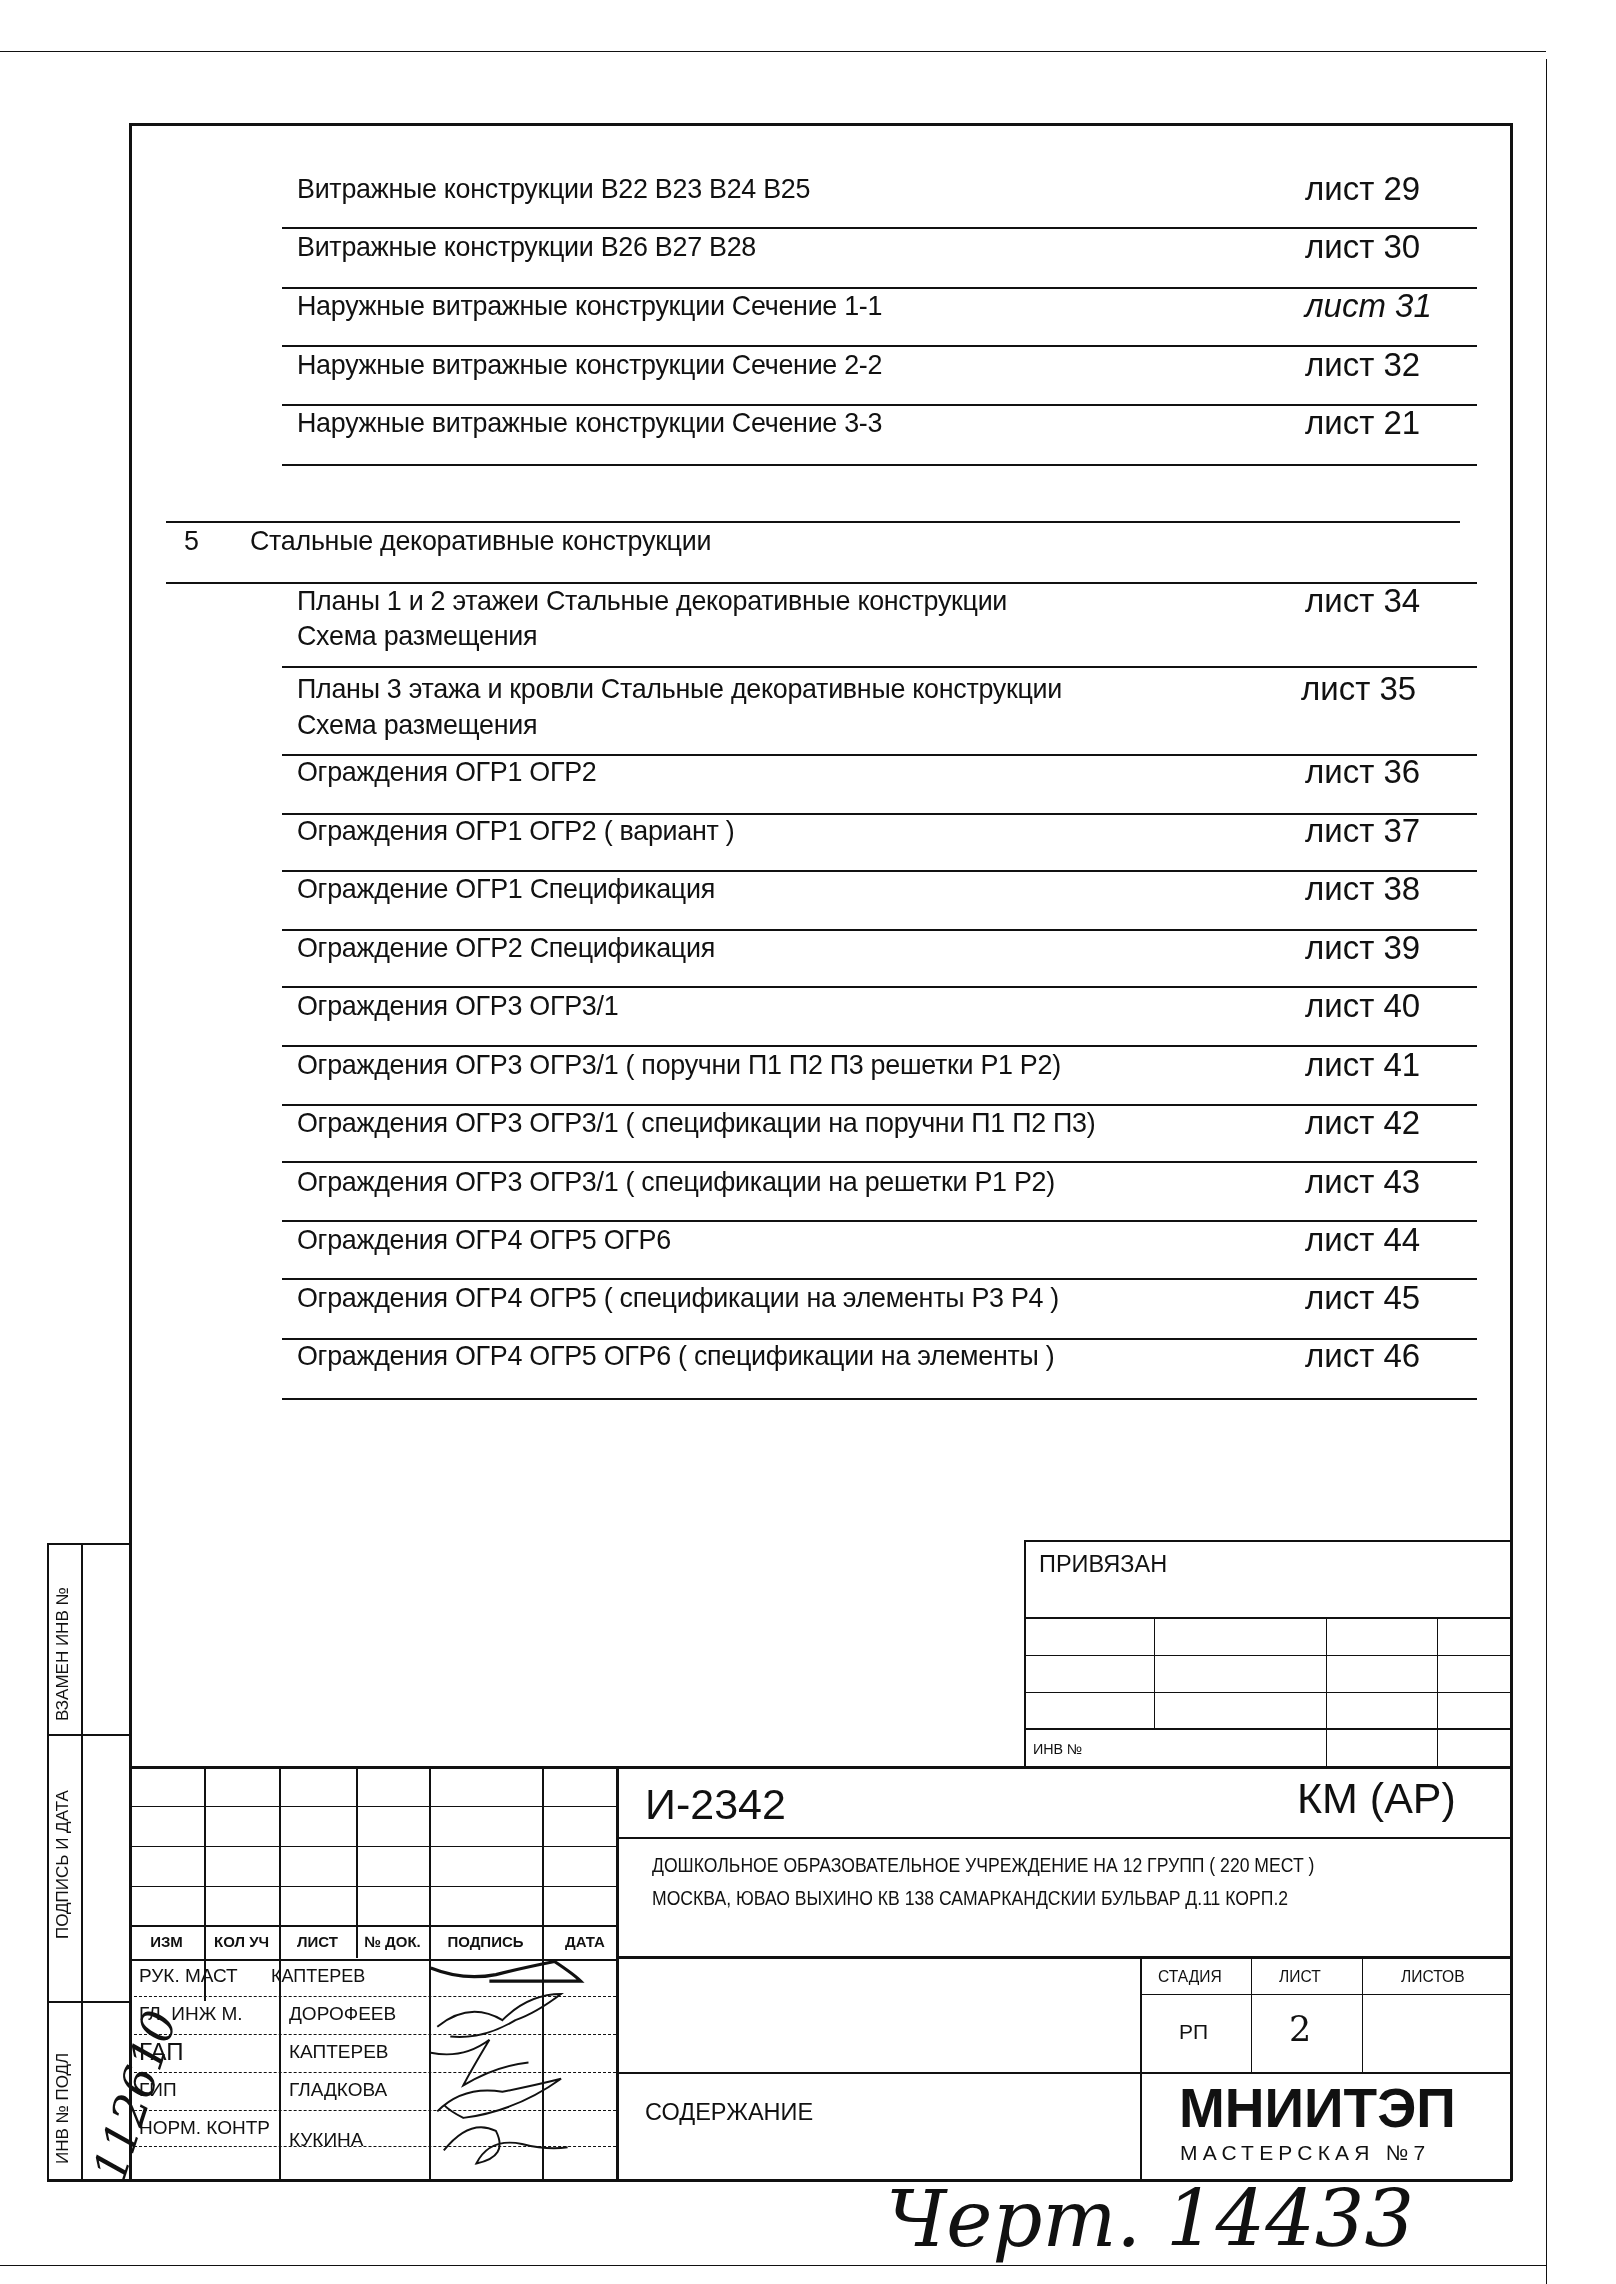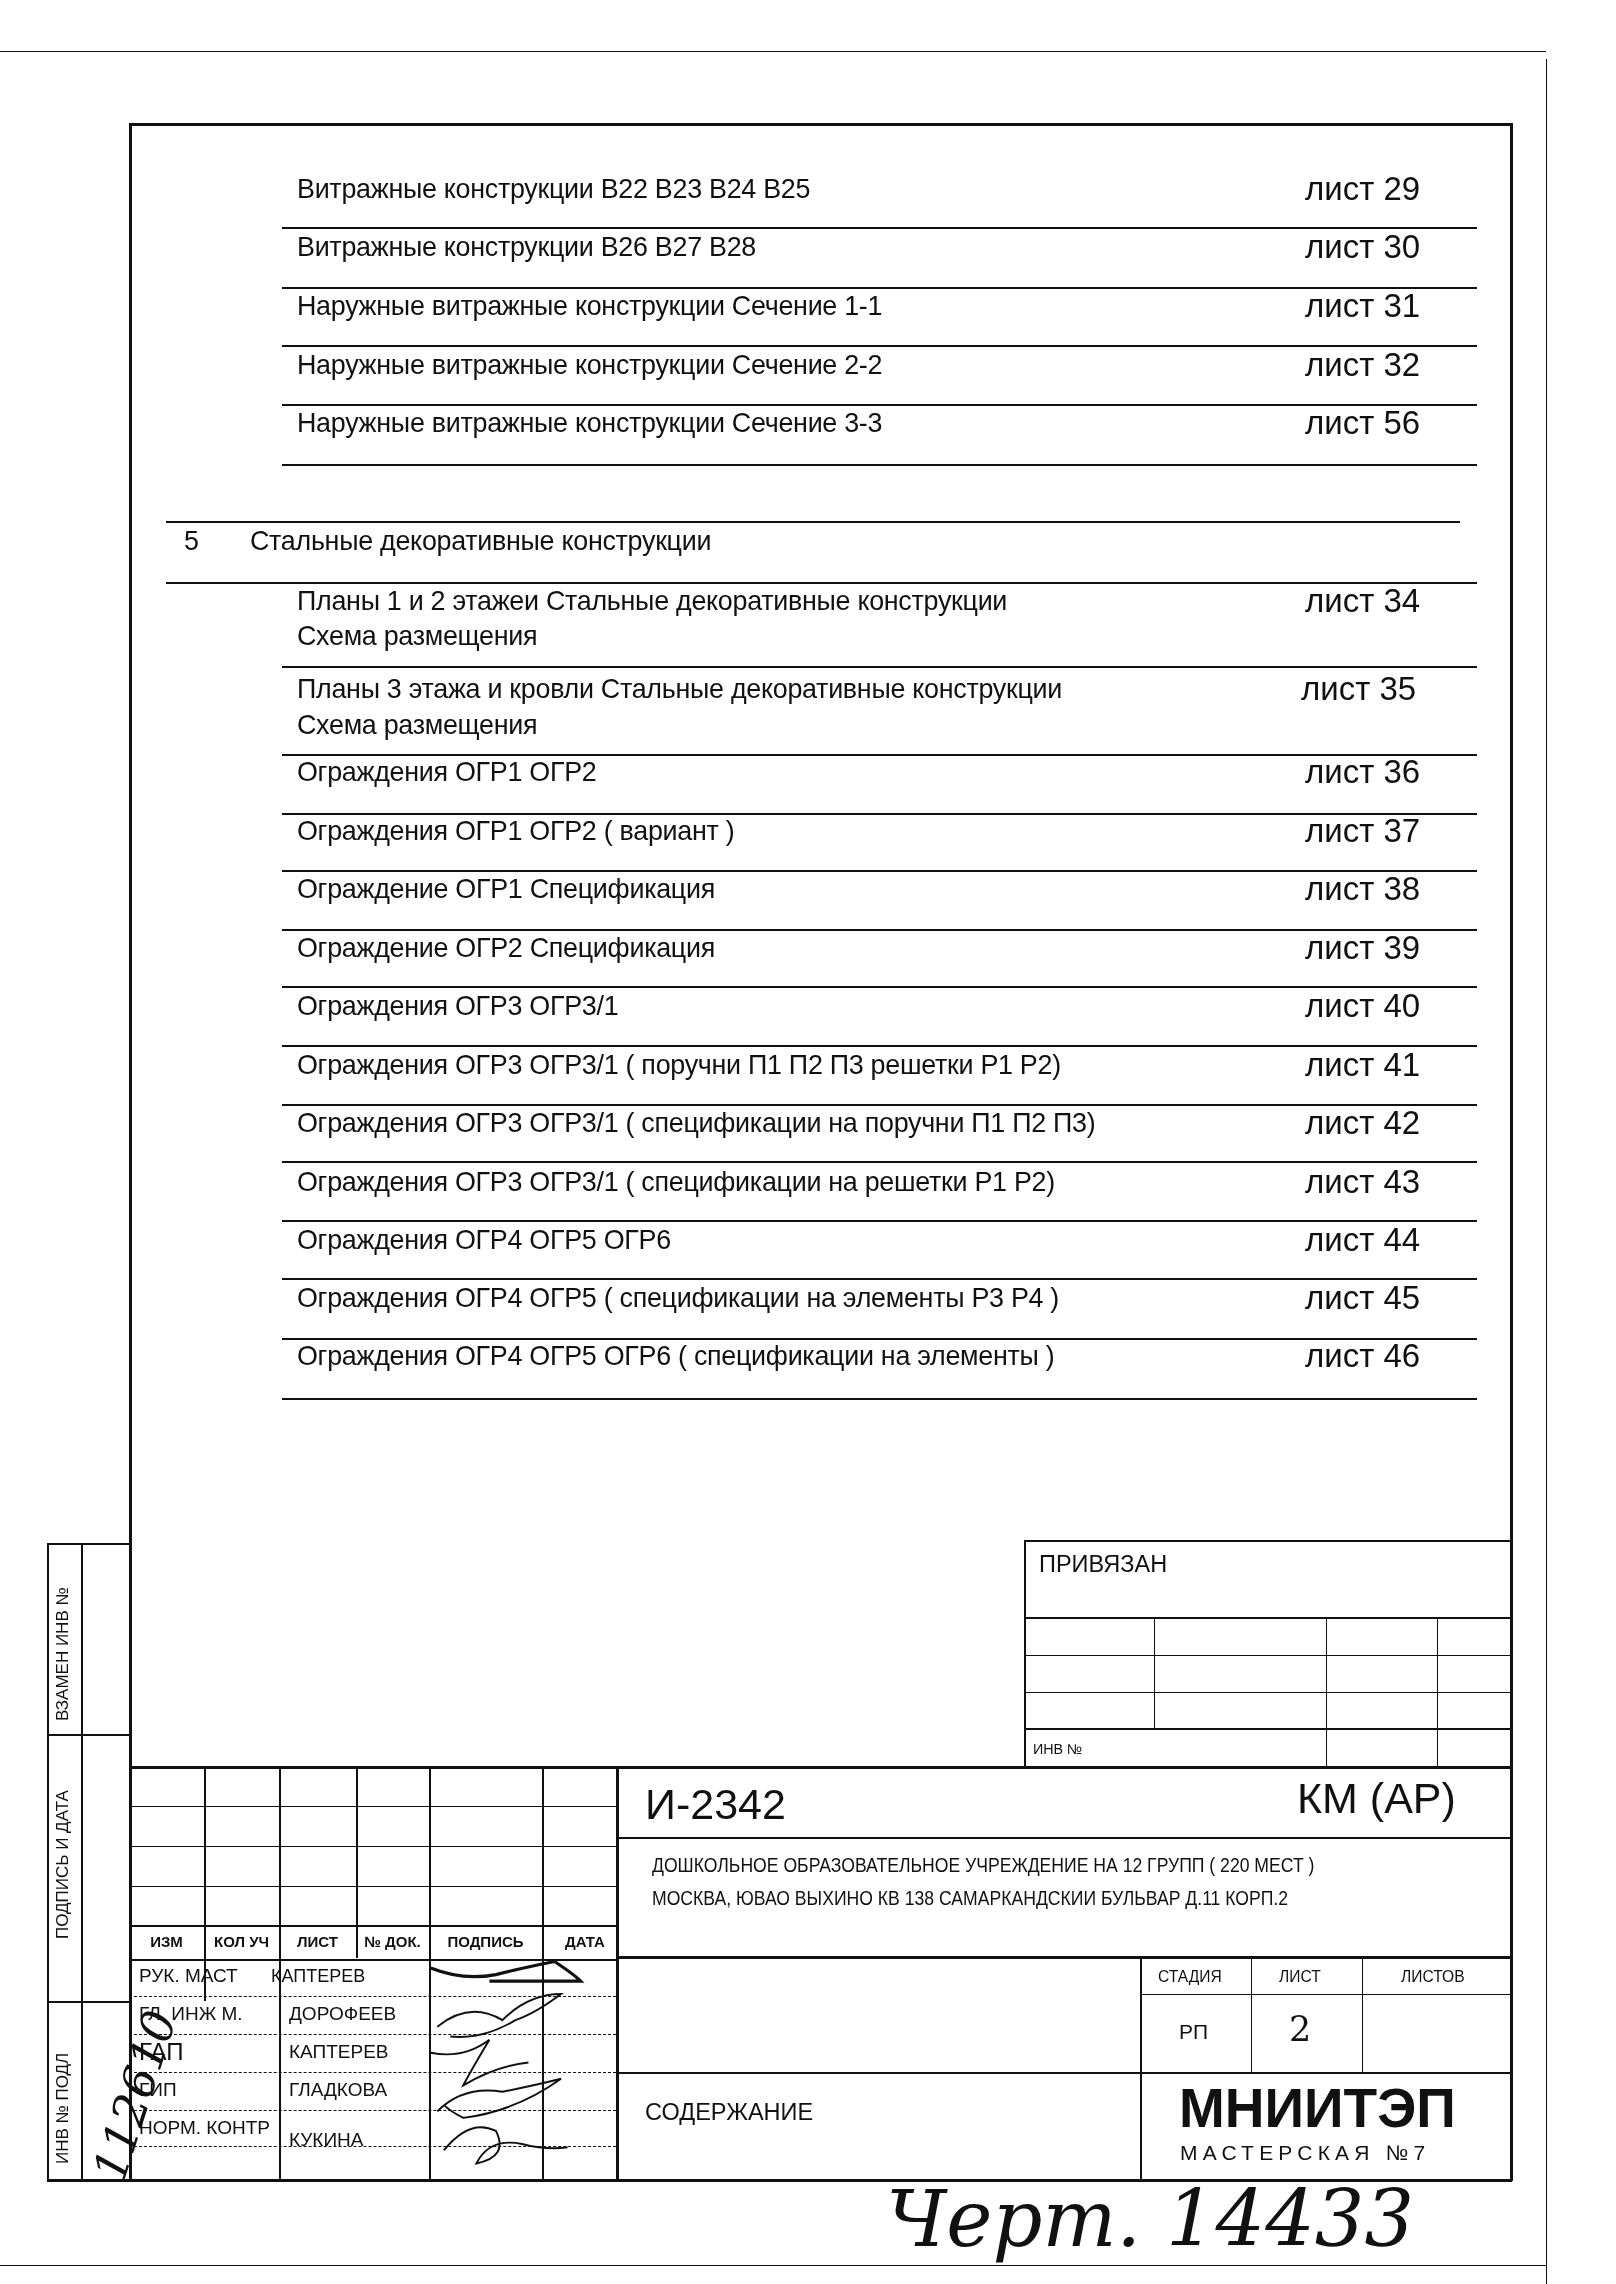--- a/index.html
+++ b/index.html
@@ -40,31 +40,31 @@
       <div class="sheet" style="left: 1305px; top: 171px;">лист 29</div>
     </div>
     <div class="hl" style="left: 282px; top: 227px; width: 1195px;"></div>
     <div>
       <div class="entry" style="left: 297px; top: 229px;">Витражные конструкции В26  В27  В28</div>
       <div class="sheet" style="left: 1305px; top: 229px;">лист 30</div>
     </div>
     <div class="hl" style="left: 282px; top: 287px; width: 1195px;"></div>
     <div>
       <div class="entry" style="left: 297px; top: 288px;">Наружные витражные конструкции  Сечение 1-1</div>
-      <div class="sheet" style="left: 1305px; top: 288px;">лист 31</div>
+      <div class="sheet" style="left: 1305px; top: 288px; font-style: italic;">лист 31</div>
     </div>
     <div class="hl" style="left: 282px; top: 345px; width: 1195px;"></div>
     <div>
       <div class="entry" style="left: 297px; top: 347px;">Наружные витражные конструкции  Сечение 2-2</div>
       <div class="sheet" style="left: 1305px; top: 347px;">лист 32</div>
     </div>
     <div class="hl" style="left: 282px; top: 404px; width: 1195px;"></div>
     <div>
       <div class="entry" style="left: 297px; top: 405px;">Наружные витражные конструкции  Сечение 3-3</div>
-      <div class="sheet" style="left: 1305px; top: 405px;">лист 56</div>
+      <div class="sheet" style="left: 1305px; top: 405px;">лист 21</div>
     </div>
     <div class="hl" style="left: 282px; top: 464px; width: 1195px;"></div>
     <div class="hl" style="left: 166px; top: 521px; width: 1294px;"></div>
     <div class="entry" style="left: 184px; top: 523px;">5</div>
     <div class="entry" style="left: 250px; top: 523px;">Стальные декоративные конструкции</div>
     <div class="hl" style="left: 166px; top: 582px; width: 1311px;"></div>
     <div>
       <div class="entry" style="left: 297px; top: 583px;">Планы 1 и 2 этажеи Стальные декоративные конструкции</div>
       <div class="entry" style="left: 297px; top: 618px;">Схема размещения</div>
       <div class="sheet" style="left: 1305px; top: 583px;">лист 34</div>

